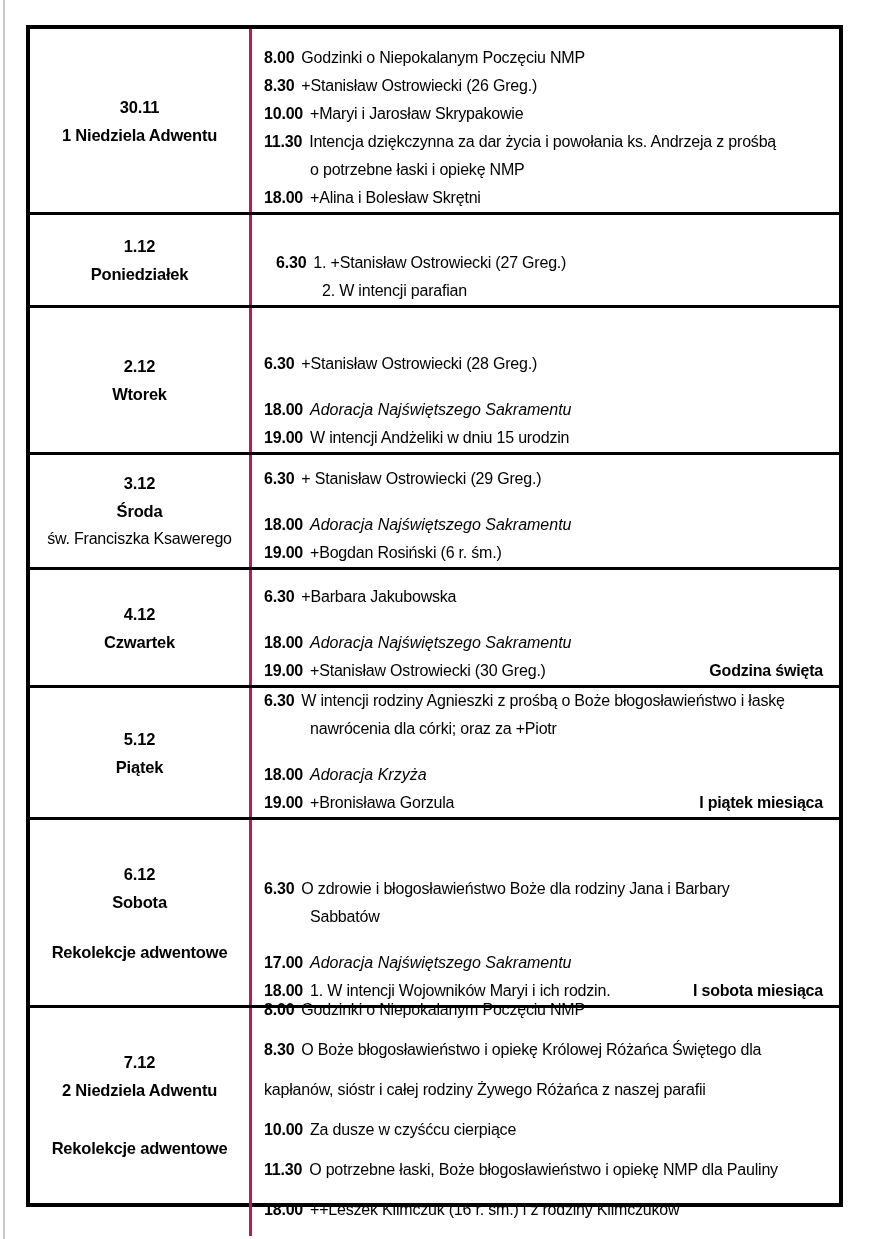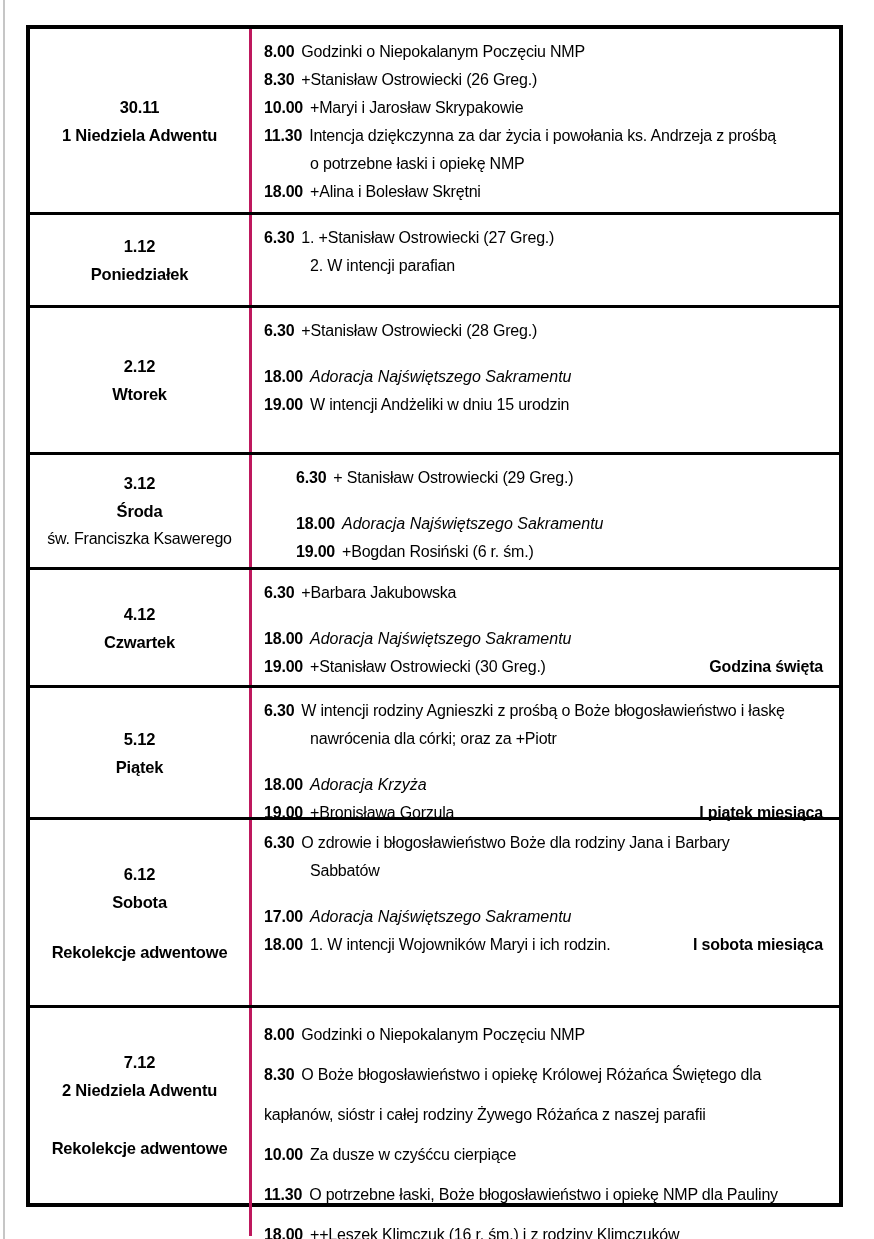--- a/index.html
+++ b/index.html
@@ -35,23 +35,23 @@
     display: flex;
     flex-direction: column;
   }
   .row {
     display: flex;
     box-sizing: border-box;
     border-bottom: 3px solid #000000;
     flex: 0 0 auto;
   }
   .row:nth-child(1) { height: 186px; }
-  .row:nth-child(2) { height: 93px; }
+  .row:nth-child(2) { height: 93px; gap: 12px; }
   .row:nth-child(3) { height: 147px; }
-  .row:nth-child(4) { height: 115px; gap: 32px; }
+  .row:nth-child(4) { height: 115px; }
   .row:nth-child(5) { height: 118px; }
   .row:nth-child(6) { height: 132px; }
   .row:nth-child(7) { height: 188px; }
   .row:nth-child(8) { height: 228px; border-bottom: none; }
   .date-cell {
     width: 222px;
     flex: 0 0 222px;
     box-sizing: border-box;
     border-right: 3px solid #be185d;
     display: flex;
@@ -72,20 +72,21 @@
   .row.wide .date-line.gap { height: 30px; }
   .int-cell {
     flex: 1 1 auto;
     box-sizing: border-box;
     padding: 9px 10px 0 12px;
     display: flex;
     flex-direction: column;
     font-size: 16px;
     letter-spacing: -0.2px;
     line-height: 28px;
+    justify-content: flex-end;
   }
   .entry { display: flex; align-items: baseline; }
   .entry.gap-before { margin-top: 18px; }
   .entry.indent { padding-left: 46px; }
   .time {
     font-weight: bold;
     margin-right: 7px;
     white-space: nowrap;
   }
   .time:empty { display: none; margin-right: 0; }

